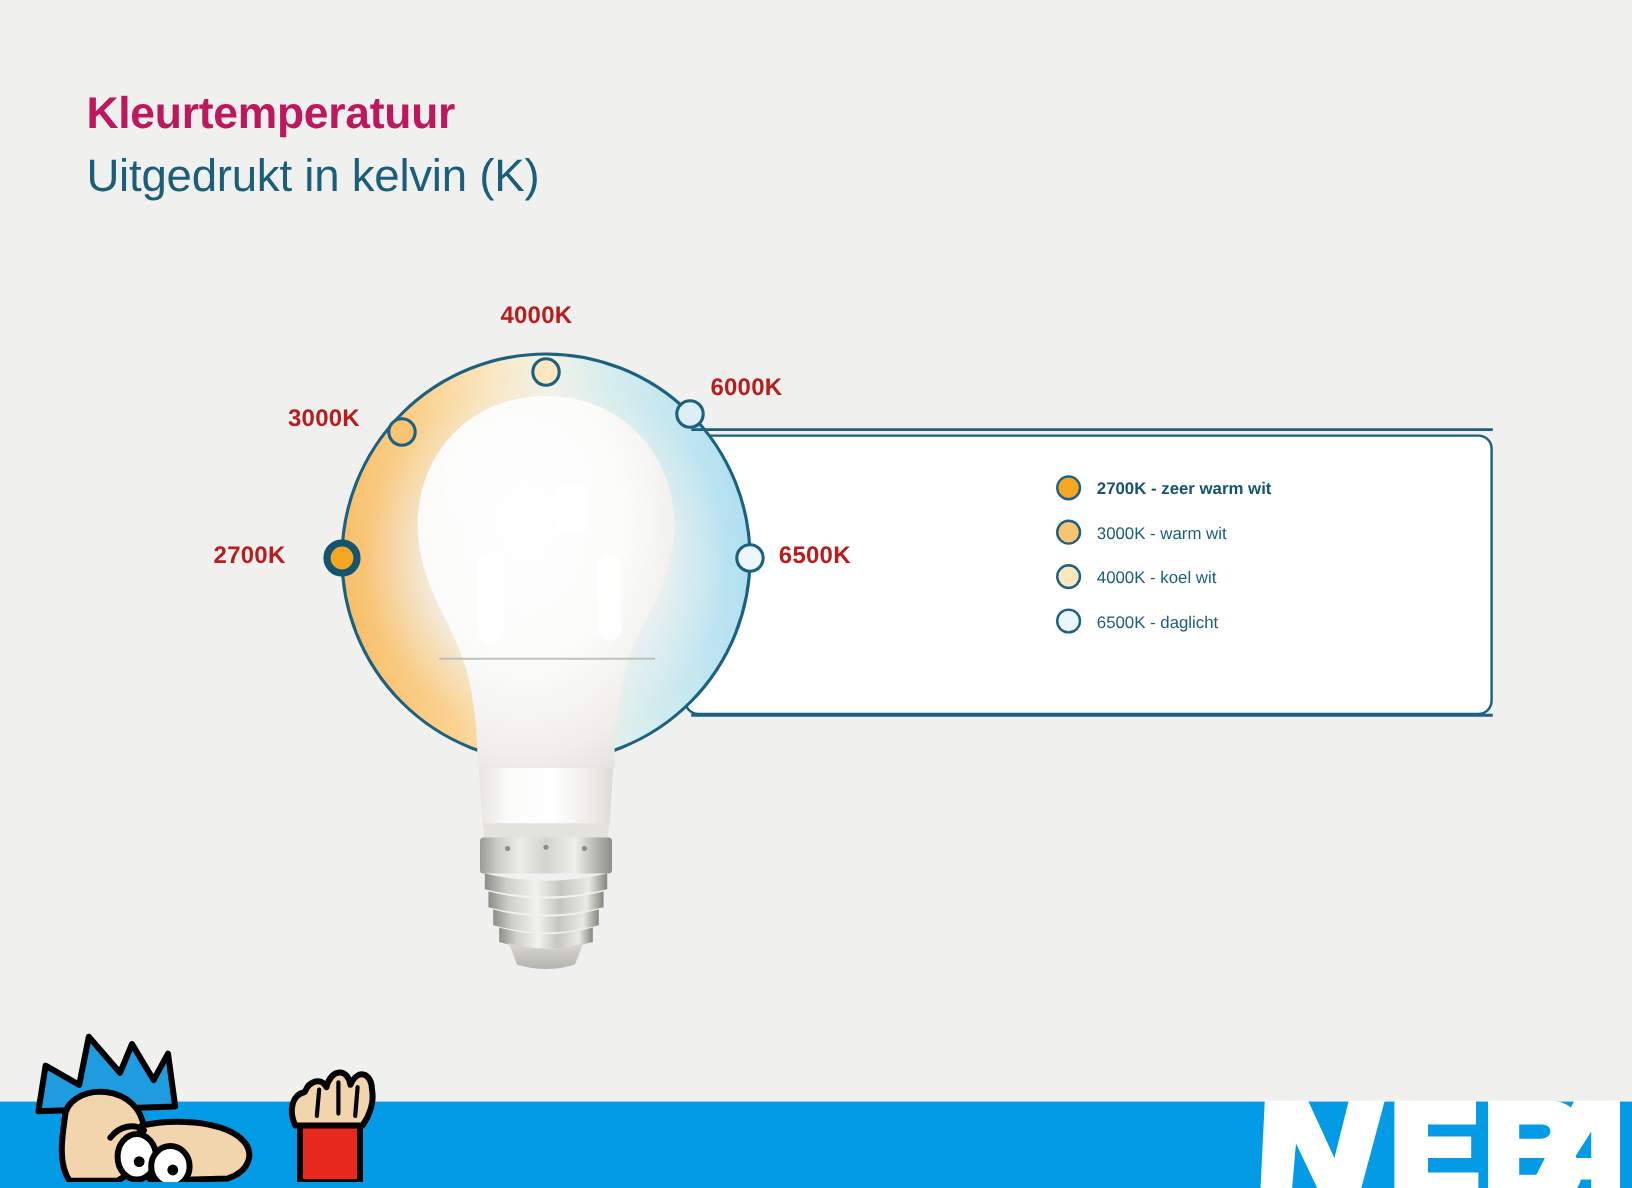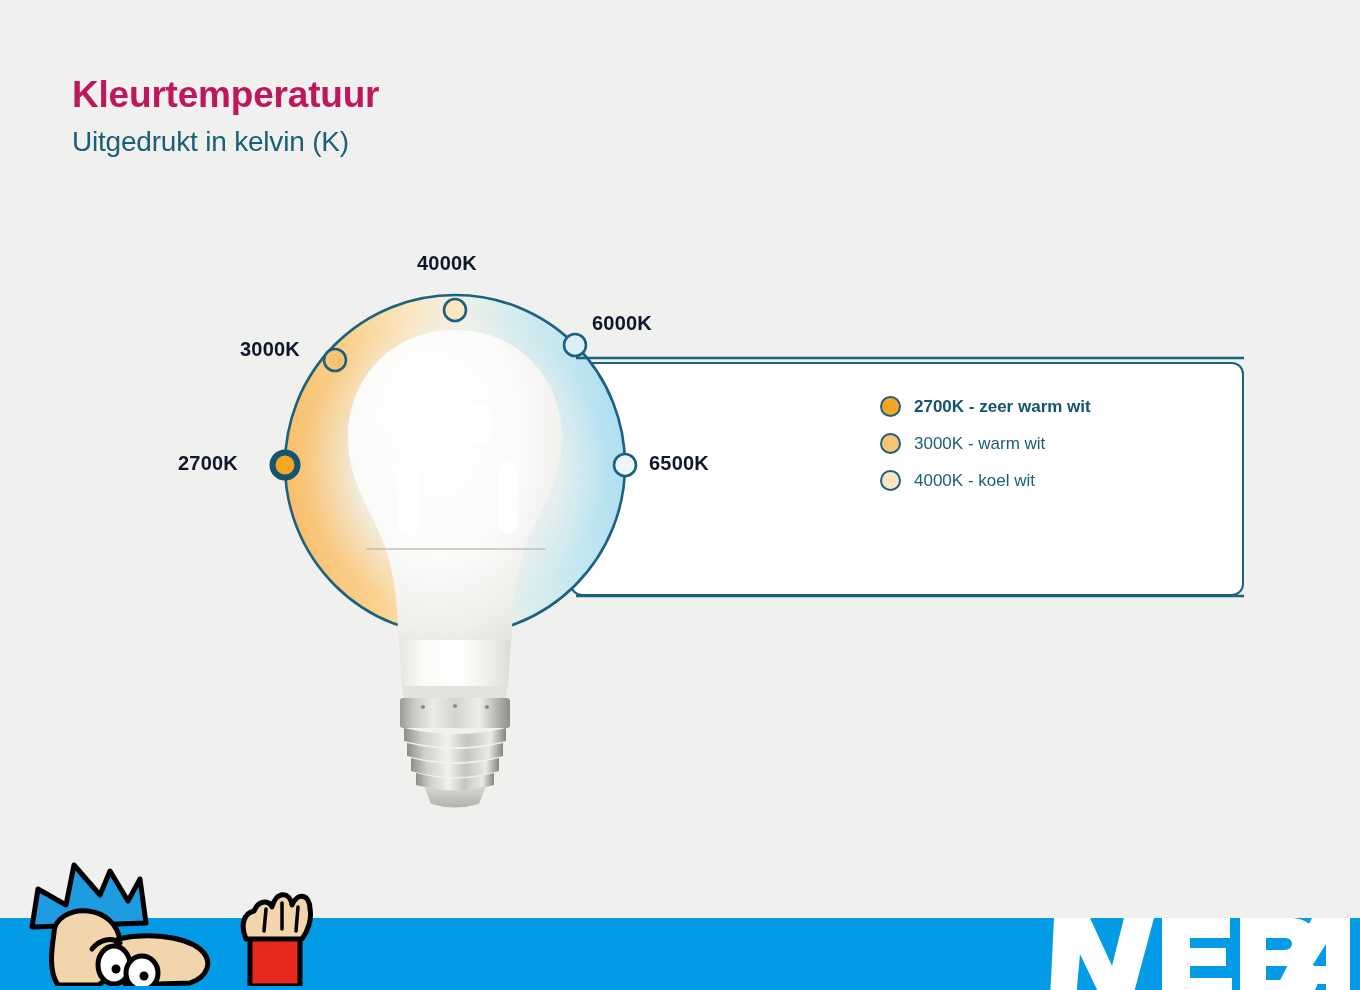--- a/index.html
+++ b/index.html
@@ -11,52 +11,52 @@
   }
   .stage { position:relative; width:1360px; height:990px; background:#F0F1EF; }
 
   
   .heading { position:absolute; left:72px; top:74px; }
   .title {
     font-size:37px; font-weight:bold; color:#be185d;
     letter-spacing:-0.2px; line-height:1.15;
   }
   .subtitle {
-    font-size:28px; font-weight:normal; color:#1A5E78;
+    font-size:38px; font-weight:normal; color:#1A5E78;
     line-height:1.2; margin-top:8px; letter-spacing:-0.2px;
   }
 
   
   .legend-panel {
     position:absolute; left:570px; top:362px;
     width:674px; height:234px;
     background:#FFFFFF;
     border:2px solid #1C6180;
     border-radius:12px;
   }
   .legend-list {
     position:absolute; left:308px; top:27px;
     display:flex; flex-direction:column; gap:6px;
   }
   .legend-row { display:flex; align-items:center; height:31px; }
   .legend-dot {
     width:21px; height:21px; border-radius:50%;
     border:2px solid #1C6180; flex:0 0 auto; margin-right:13px;
   }
-  .legend-text { font-size:17px; color:#1A5E78; white-space:nowrap; }
+  .legend-text { font-size:14px; color:#1A5E78; white-space:nowrap; }
   .legend-row.active .legend-text { font-weight:bold; color:#13546E; }
 
   
   .diagram { position:absolute; left:0; top:0; width:1360px; height:990px; pointer-events:none; }
   .diagram svg { position:absolute; left:0; top:0; }
 
   
   .k-label {
     position:absolute; font-size:20px; font-weight:bold;
-    color:#0f172a; white-space:nowrap; letter-spacing:0.2px;
+    color:#b91c1c; white-space:nowrap; letter-spacing:0.2px;
   }
   .lbl-2700 { left:178px; top:452px; }
   .lbl-3000 { left:240px; top:338px; }
   .lbl-4000 { left:417px; top:252px; }
   .lbl-5000 { left:592px; top:312px; }
   .lbl-6500 { left:649px; top:452px; }
 
   
   .banner {
     position:absolute; left:0; top:918px; width:1360px; height:72px;
@@ -87,20 +87,24 @@
         <span class="legend-dot" style="background: rgb(249, 196, 113);"></span>
         <span class="legend-text">3000K - warm wit</span>
       </div>
 
       <div class="legend-row">
         <span class="legend-dot" style="background: rgb(251, 230, 192);"></span>
         <span class="legend-text">4000K - koel wit</span>
       </div>
 
 
+      <div class="legend-row">
+        <span class="legend-dot" style="background: rgb(237, 247, 251);"></span>
+        <span class="legend-text">6500K - daglicht</span>
+      </div>
 
     </div>
   </div>
 
   <div class="diagram">
     <svg width="1360" height="990" viewBox="0 0 1360 990">
       <defs>
 
         <linearGradient id="ringGrad" x1="0" y1="0.55" x2="1" y2="0.45">
           <stop offset="0%" stop-color="#F8BE69"></stop>

